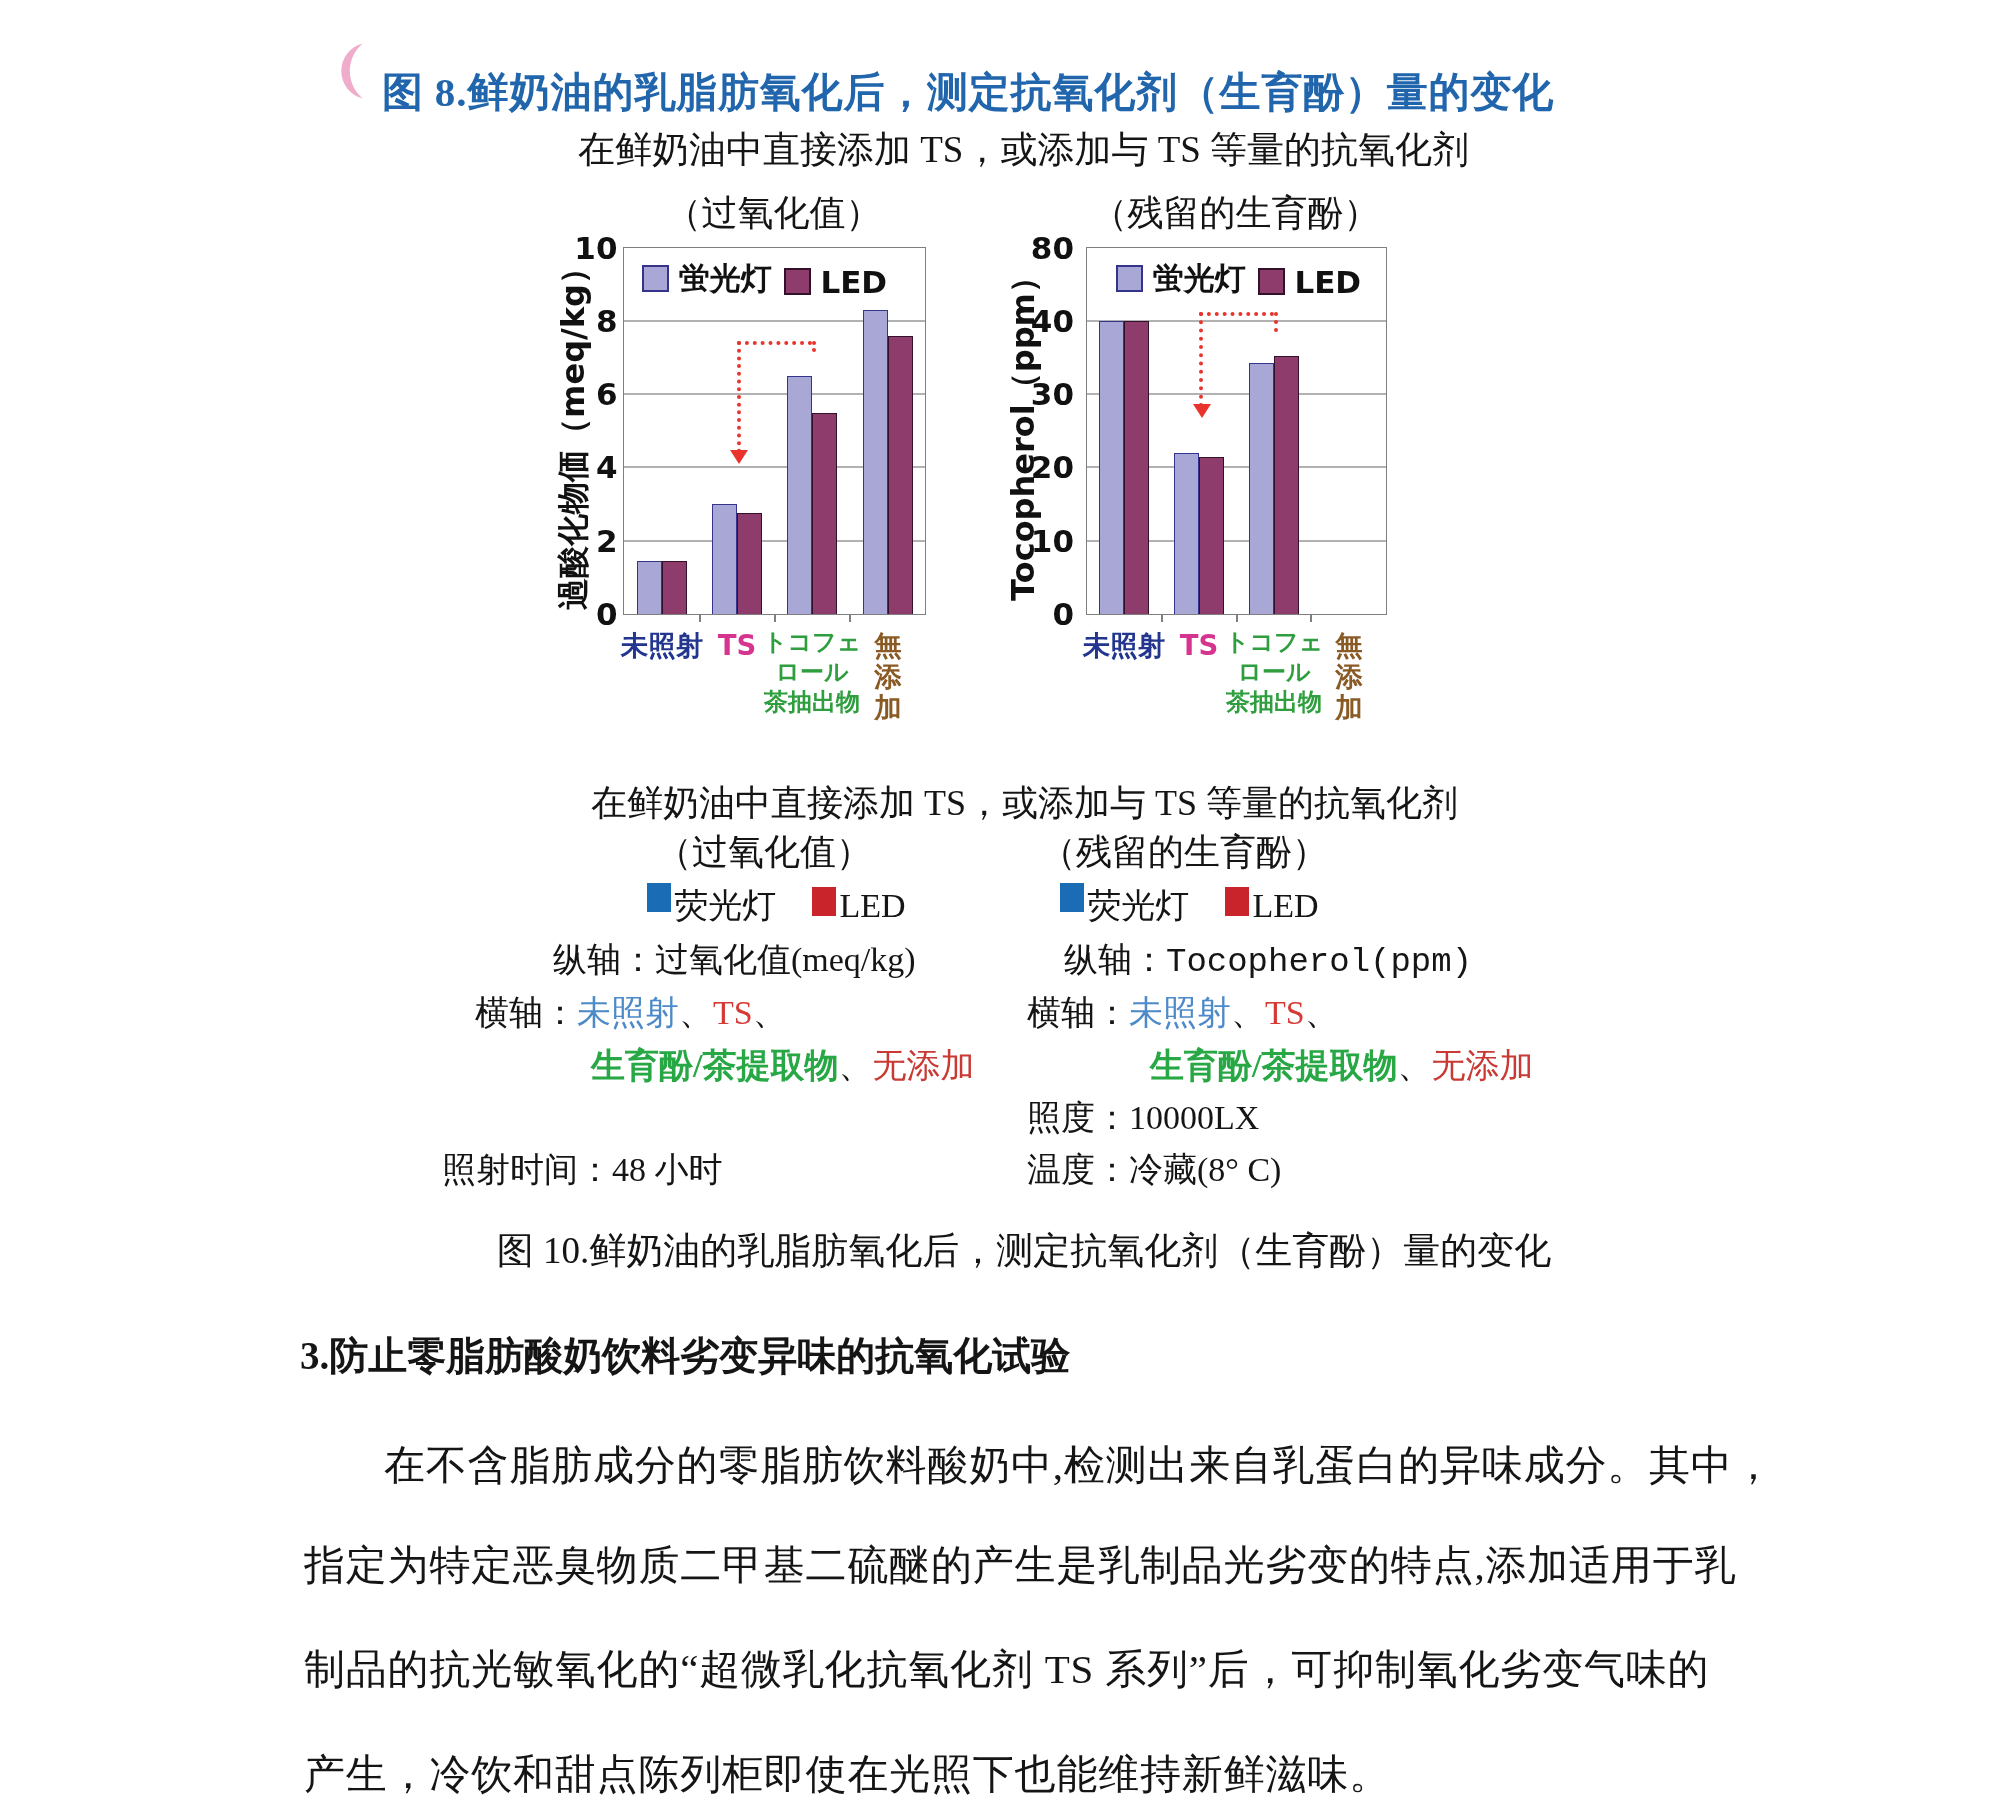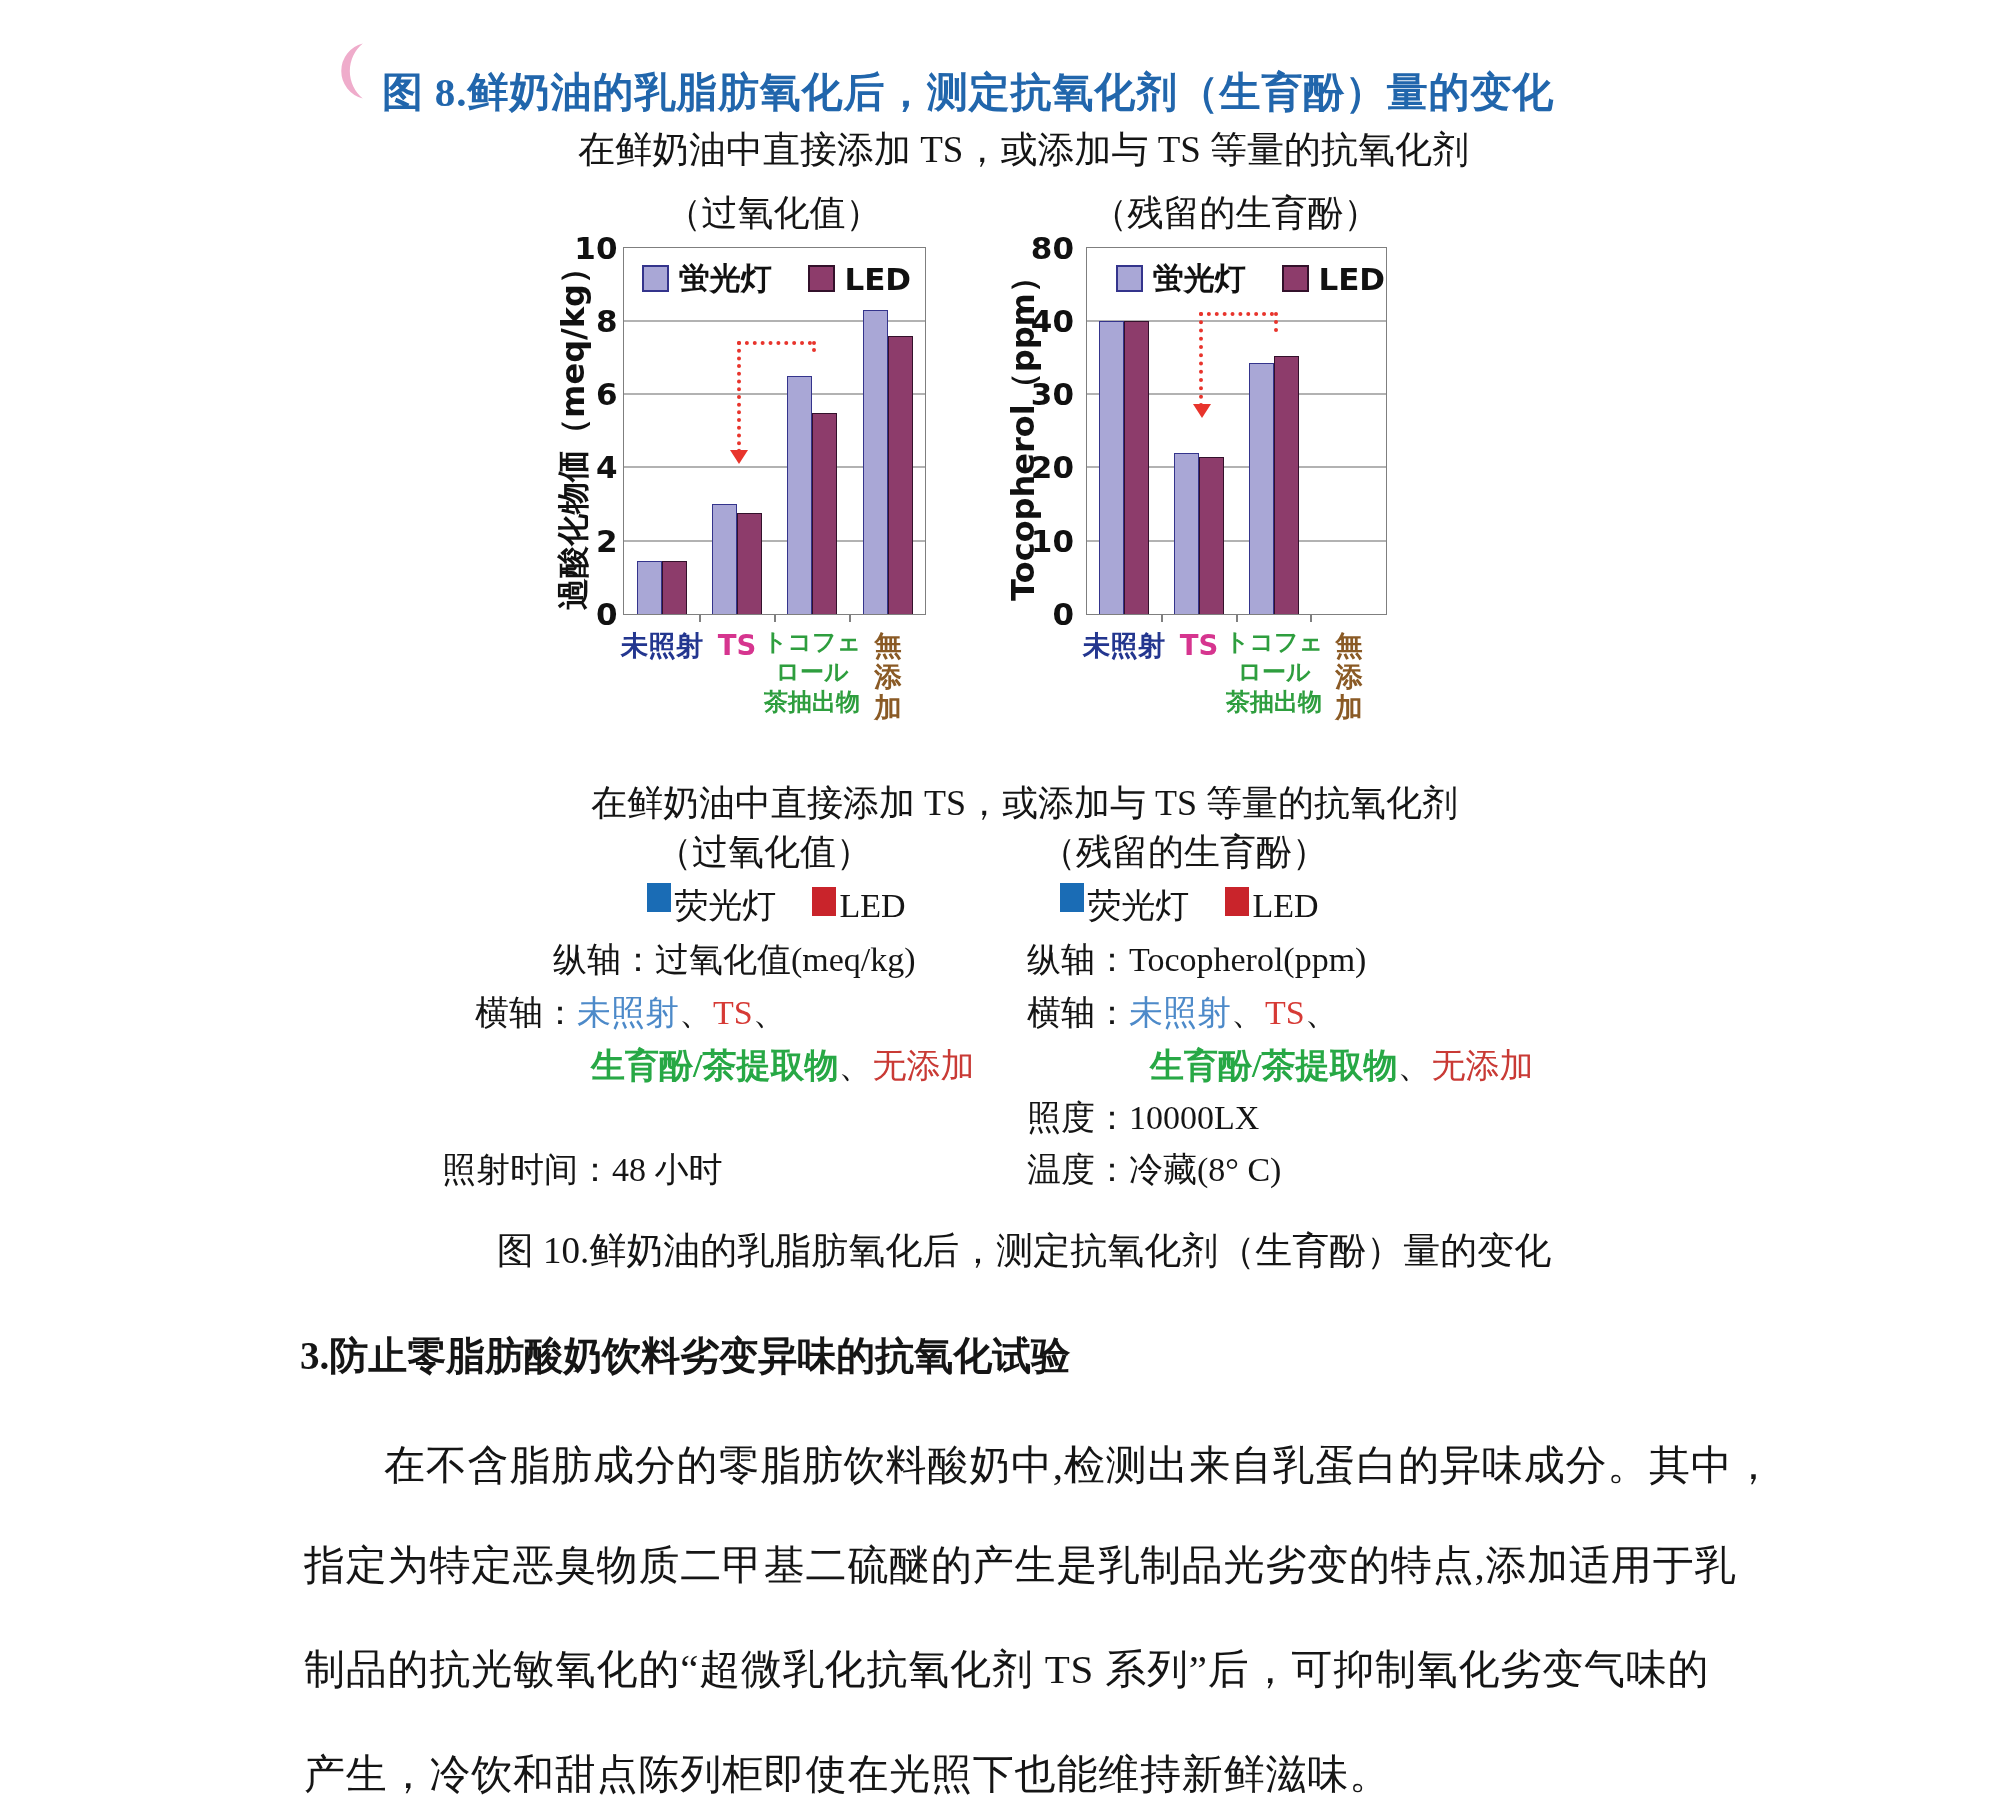--- a/index.html
+++ b/index.html
@@ -23,21 +23,21 @@
   #chart-1{left:1086px;width:299px;}
   .gridline{position:absolute;left:0;right:0;height:1.6px;background:#b2b2b2;z-index:1;}
   .ytick{position:absolute;right:calc(100% + 6.5px);font-family:"DejaVu Sans","Liberation Sans",sans-serif;
          font-weight:bold;font-size:31px;line-height:36px;color:#111;white-space:nowrap;}
   #chart-1 .ytick{right:calc(100% + 13px);}
   .ytitle{position:absolute;top:50%;white-space:nowrap;color:#111;
           font-family:"DejaVu Sans","Liberation Sans",sans-serif;font-weight:bold;font-size:32px;
           transform:translate(-50%,-50%) rotate(-90deg);}
   #chart-0 .ytitle{left:-50px;}
   #chart-1 .ytitle{left:-63px;}
-  .legend{position:absolute;display:flex;align-items:center;gap:36px;z-index:5;
+  .legend{position:absolute;display:flex;align-items:flex-end;gap:12px;z-index:5;
           font-family:"DejaVu Sans","Liberation Sans",sans-serif;font-weight:bold;font-size:31px;color:#111;}
   #chart-0 .legend{left:18px;top:9.7px;}
   #chart-1 .legend{left:29px;top:9.7px;}
   .lgitem{display:flex;align-items:center;}
   .legend .sw{width:23px;height:23px;border:2.4px solid;margin-right:9.7px;display:inline-block;}
   .bargroup{position:absolute;bottom:0;display:flex;align-items:flex-end;z-index:2;}
   .bar{width:25px;border:1.6px solid;border-bottom:none;box-sizing:border-box;}
   .xtickmark{position:absolute;top:100%;width:1.6px;height:8px;background:#7f7f7f;}
   .xlabel{position:absolute;top:calc(100% + 16px);transform:translateX(-50%);
           font-family:"DejaVu Sans","Liberation Sans",sans-serif;font-weight:bold;font-size:27.5px;
@@ -202,21 +202,21 @@
         <span class="sq" style="background: rgb(26, 108, 181);"></span>
         <span>荧光灯</span>
       </span>
       <span class="dlg-item">
         <span class="sq" style="background: rgb(201, 36, 43);"></span>
         <span>LED</span>
       </span>
     </div>
 
   <div class="dline" style="left:553px;top:937px;">纵轴：过氧化值(meq/kg)</div>
-  <div class="dline" style="left:1027px;top:937px;">纵轴：Tocopherol(ppm)</div>
+  <div class="dline" style="left:1064px;top:937px;font-family:Liberation Mono, monospace;">纵轴：Tocopherol(ppm)</div>
 
   <div class="dline" style="left:475px;top:990px;"><span>横轴：</span><span style="color: rgb(77, 138, 201);">未照射</span><span>、</span><span style="color: rgb(214, 58, 53);">TS</span><span>、</span></div>
   <div class="dline" style="left:1027px;top:990px;"><span>横轴：</span><span style="color: rgb(77, 138, 201);">未照射</span><span>、</span><span style="color: rgb(214, 58, 53);">TS</span><span>、</span></div>
 
   <div class="dline" style="left:591px;top:1043px;"><span style="color: rgb(39, 168, 69); font-weight: bold;">生育酚/茶提取物</span><span>、</span><span style="color: rgb(201, 58, 53);">无添加</span></div>
   <div class="dline" style="left:1150px;top:1043px;"><span style="color: rgb(39, 168, 69); font-weight: bold;">生育酚/茶提取物</span><span>、</span><span style="color: rgb(201, 58, 53);">无添加</span></div>
 
   <div class="dline" style="left:1027px;top:1095px;">照度：10000LX</div>
 
   <div class="dline" style="left:442px;top:1147px;">照射时间：48 小时</div>

